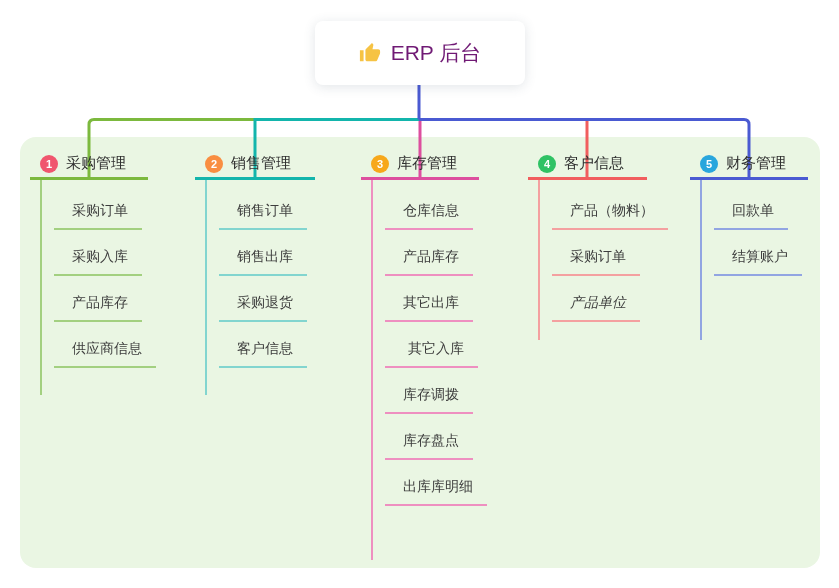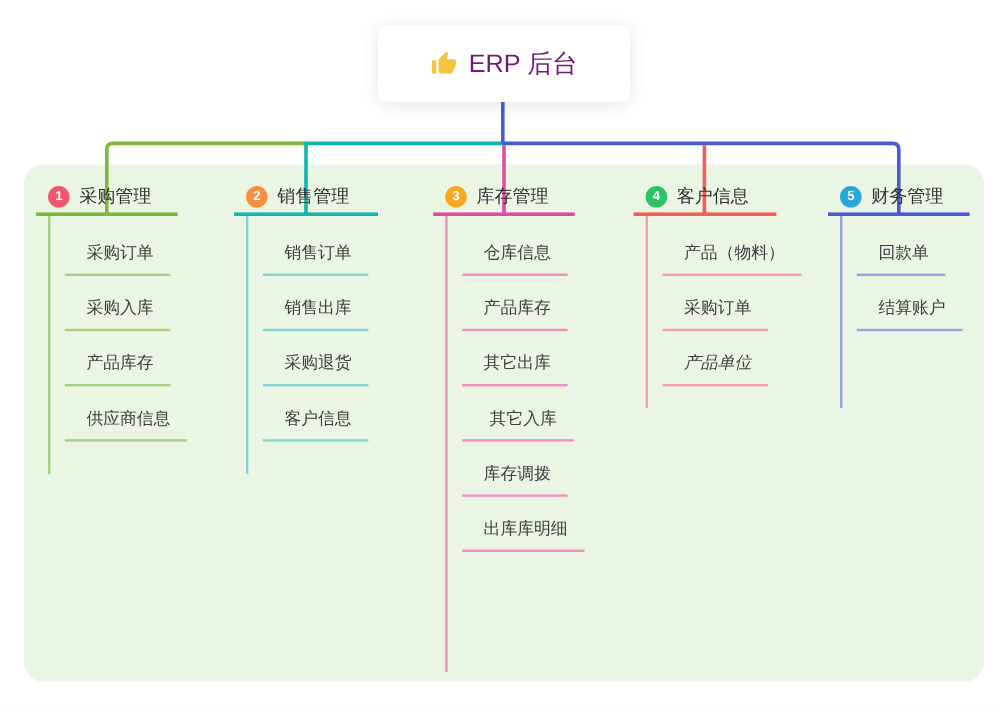--- a/index.html
+++ b/index.html
@@ -105,20 +105,23 @@
           <div class="child-row">
     <span class="child-label" style="border-bottom-color: rgb(238, 143, 192);">其它出库</span>
   </div>
           <div class="child-row">
     <span class="child-label" style="border-bottom-color: rgb(238, 143, 192); padding-left: 23px;">其它入库</span>
   </div>
           <div class="child-row">
     <span class="child-label" style="border-bottom-color: rgb(238, 143, 192);">库存调拨</span>
   </div>
           <div class="child-row">
+    <span class="child-label" style="border-bottom-color: rgb(238, 143, 192);">库存盘点</span>
+  </div>
+          <div class="child-row">
     <span class="child-label" style="border-bottom-color: rgb(238, 143, 192);">出库库明细</span>
   </div>
         </div>
   </div>
       <div class="branch" style="left: 528px; top: 150px; width: 119px;">
     <div class="branch-header" style="border-bottom: 3px solid rgb(241, 94, 94);">
       <span class="badge" style="background: rgb(47, 194, 100);">4</span>
       <span>客户信息</span>
     </div>
     <div class="trunk" style="background: rgb(244, 160, 160); height: 160px;"></div>

